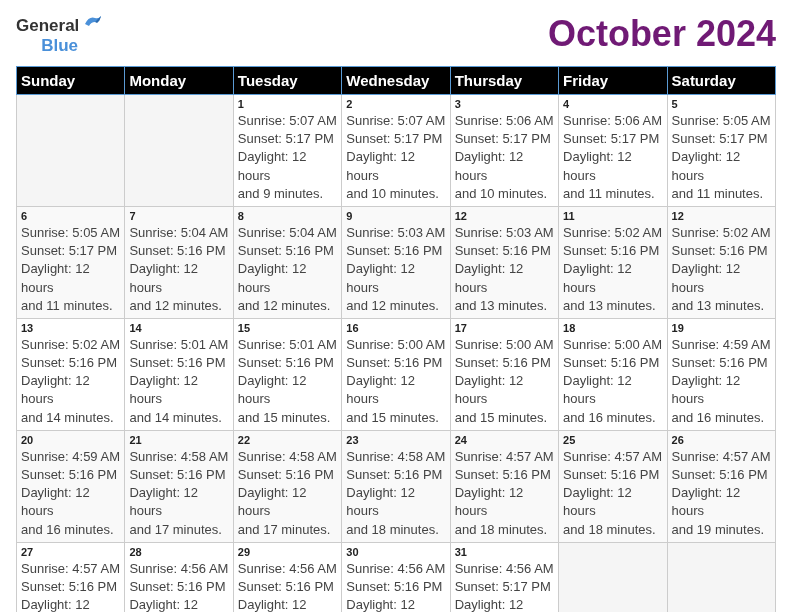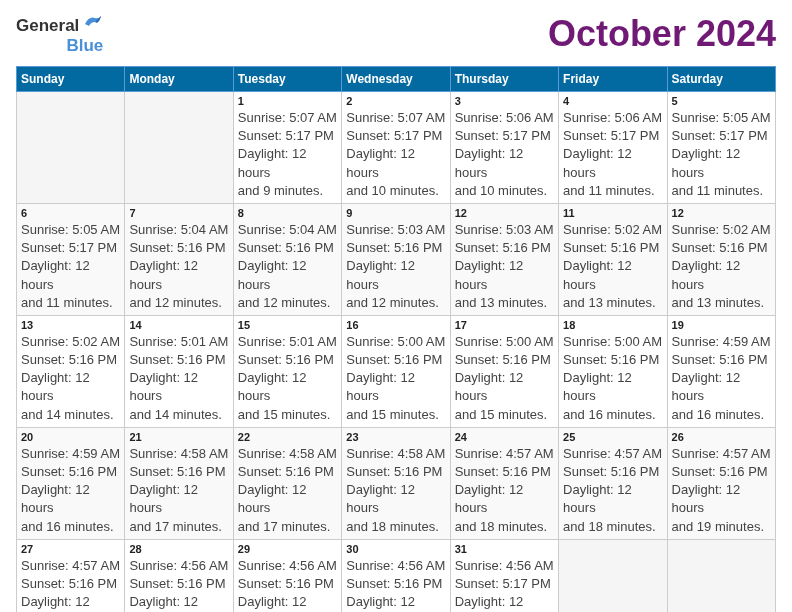--- a/index.html
+++ b/index.html
@@ -38,23 +38,23 @@
       margin-top: 2px;
     }
     .calendar {
       flex: 1;
       border: 1px solid #ccc;
       border-collapse: collapse;
       width: 100%;
       table-layout: fixed;
     }
     .calendar th {
-      background-color: #0369a1;
+      background-color: #000000;
       color: #fff;
-      font-size: 12px;
+      font-size: 15px;
       font-weight: bold;
       padding: 5px 4px;
       border: 1px solid #5a9ad4;
       text-align: left;
     }
     .calendar td {
       border: 1px solid #ccc;
       vertical-align: top;
       padding: 3px 4px;
       font-size: 9px;
@@ -76,21 +76,21 @@
       font-size: 13px;
       color: #444;
       line-height: 1.4;
     }
     .empty-cell {
       background: #f5f5f5 !important;
     }
     .logo-wrapper {
       display: flex;
       flex-direction: column;
-      align-items: flex-end;
+      align-items: center;
     }
     .logo-line1 {
       font-size: 17px;
       font-weight: bold;
       color: #333;
     }
     .logo-line2 {
       font-size: 17px;
       font-weight: bold;
       color: #4a90d9;

